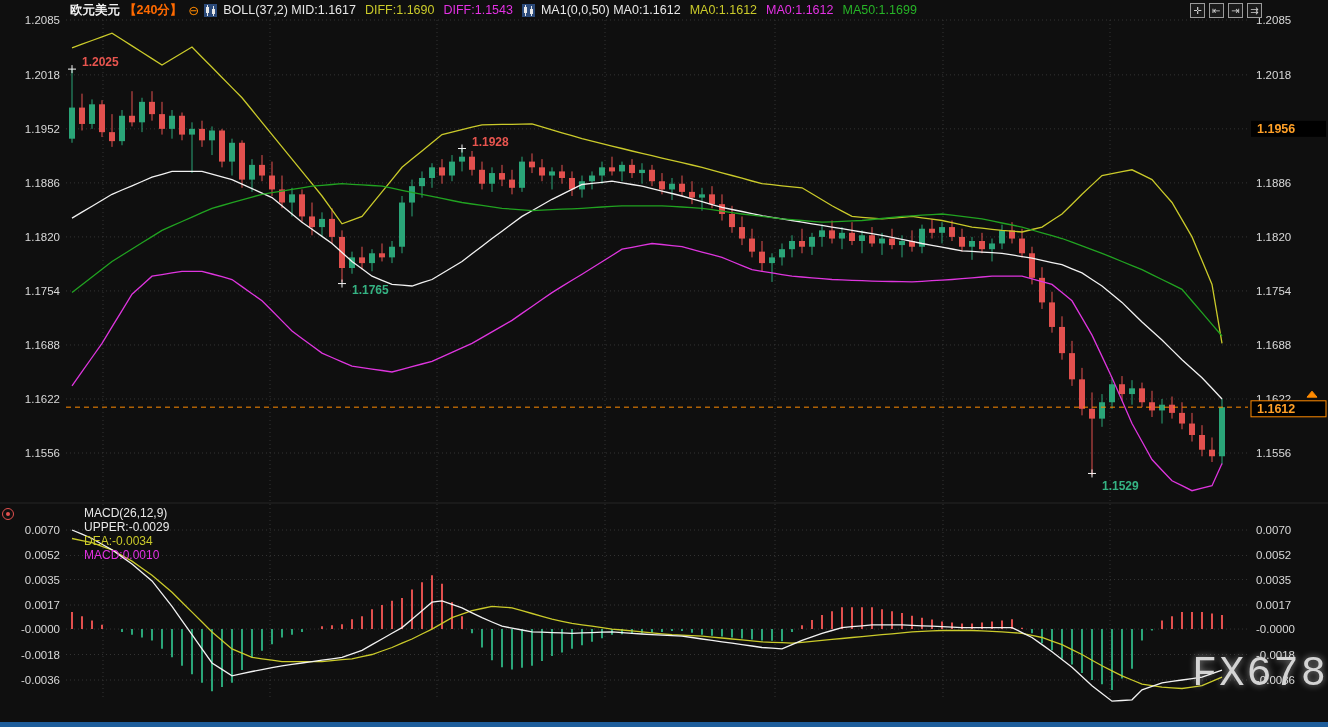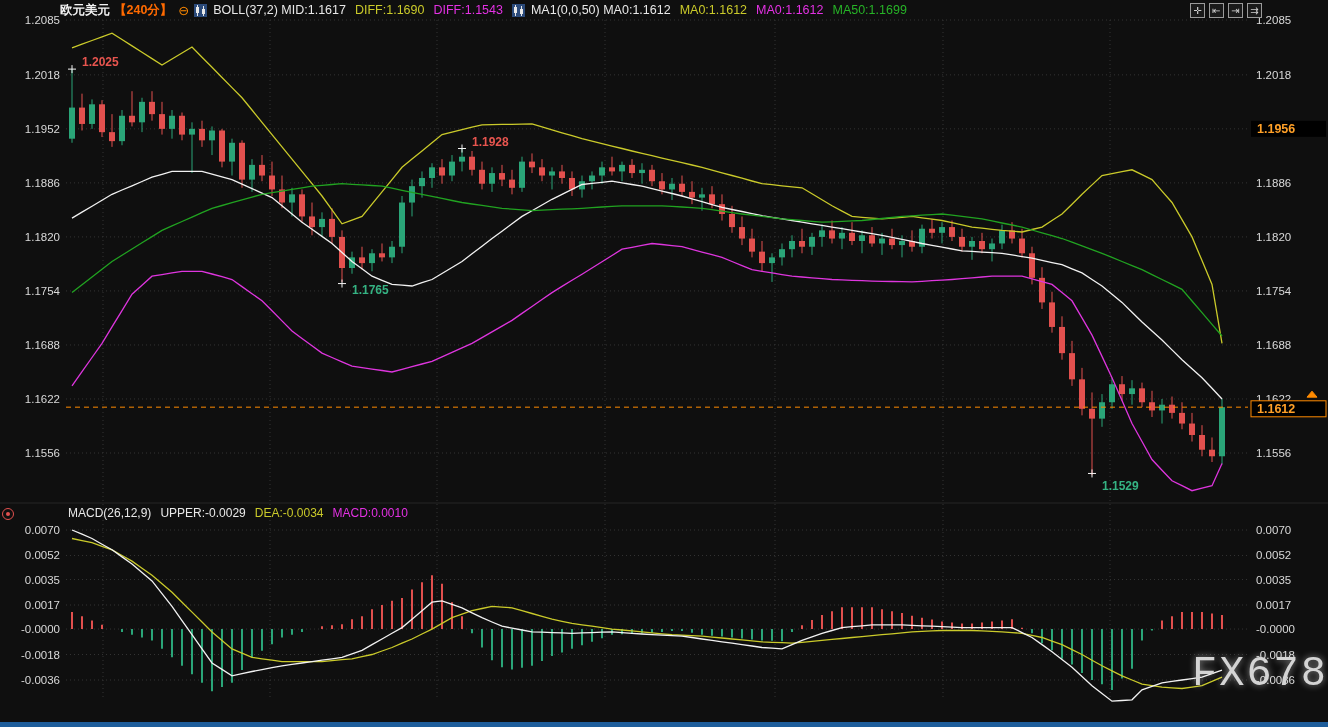--- a/index.html
+++ b/index.html
@@ -1,32 +1,32 @@
 <!DOCTYPE html>
 <html><head>
 <meta charset="utf-8">
 <style>
   html,body{margin:0;padding:0;background:#0f0f0f;width:1328px;height:727px;overflow:hidden;
     font-family:"Liberation Sans","DejaVu Sans",sans-serif;}
   #app{position:relative;width:1328px;height:727px;background:#0f0f0f;}
   #plot{position:absolute;left:0;top:0;z-index:1;}
   .ovl{position:absolute;z-index:3;}
-  #header{left:60px;top:2px;height:16px;display:flex;align-items:center;white-space:nowrap;
+  #header{left:70px;top:2px;height:16px;display:flex;align-items:center;white-space:nowrap;
     font-size:12.5px;color:#e8e8e8;}
   #header .sym{font-weight:bold;color:#f2f2f2;margin-right:4px;}
   #header .tf{color:#ff6a00;font-weight:bold;margin-right:6px;text-align:right;}
   #header .sp{margin-right:9px;}
   .c-white{color:#e8e8e8;} .c-yellow{color:#caca2a;} .c-magenta{color:#e331e3;}
   .c-green{color:#27b327;text-align:center;}
   .micon{display:inline-block;width:13px;height:13px;margin:0 6px 0 0;}
   #gear{color:#ff8a00;font-size:13px;margin-right:5px;line-height:13px;}
   #toolbar{right:66px;top:3px;display:flex;gap:4px;}
   .tbtn{width:15px;height:15px;border:1px solid #9a9a9a;background:#1a1a1a;color:#cfcfcf;
     font-size:10px;line-height:14px;text-align:center;box-sizing:border-box;}
-  #macd-header{left:68px;top:506px;font-size:12px;white-space:nowrap;display:flex;gap:9px;}
+  #macd-header{left:84px;top:506px;font-size:12px;white-space:nowrap;display:flex;flex-direction:column;}
   #macd-target{left:2px;top:508px;width:12px;height:12px;border:1px solid #e2504e;border-radius:50%;
     box-sizing:border-box;}
   #macd-target i{display:block;width:4px;height:4px;border-radius:50%;background:#e2504e;margin:3px auto;}
   #bottombar{left:0;top:700px;width:1328px;height:23px;border-top:1px solid #2c2c2c;
     font-size:12px;color:#ededed;}
   #period{position:absolute;left:28px;top:3px;color:#ff8a00;font-weight:bold;font-size:13px;
     border-bottom:2px solid #ff8a00;padding-bottom:2px;}
   #period-arrow{position:absolute;left:146px;top:4px;color:#ff8a00;font-size:11px;}
   .xtick{position:absolute;top:4px;transform:translateX(-50%);font-weight:bold;color:#f0f0f0;}
   #xtooltip{position:absolute;left:295px;top:2px;transform:translateX(-50%);background:#000;

